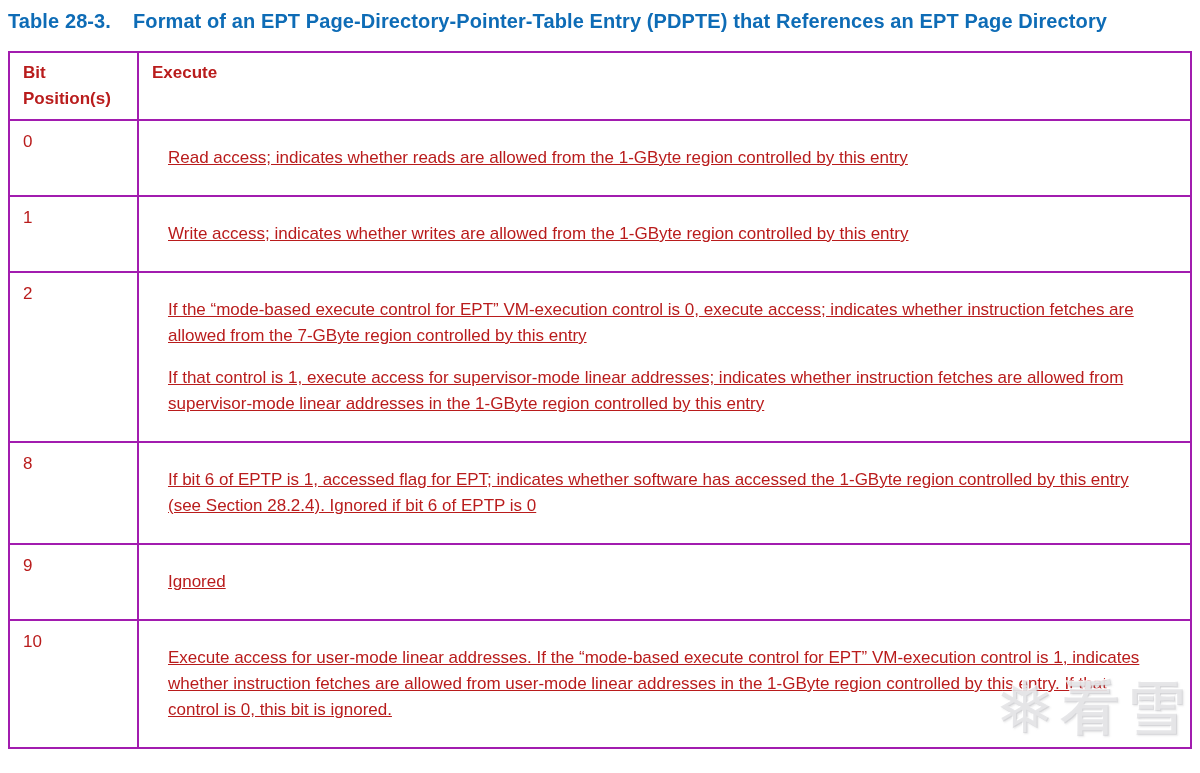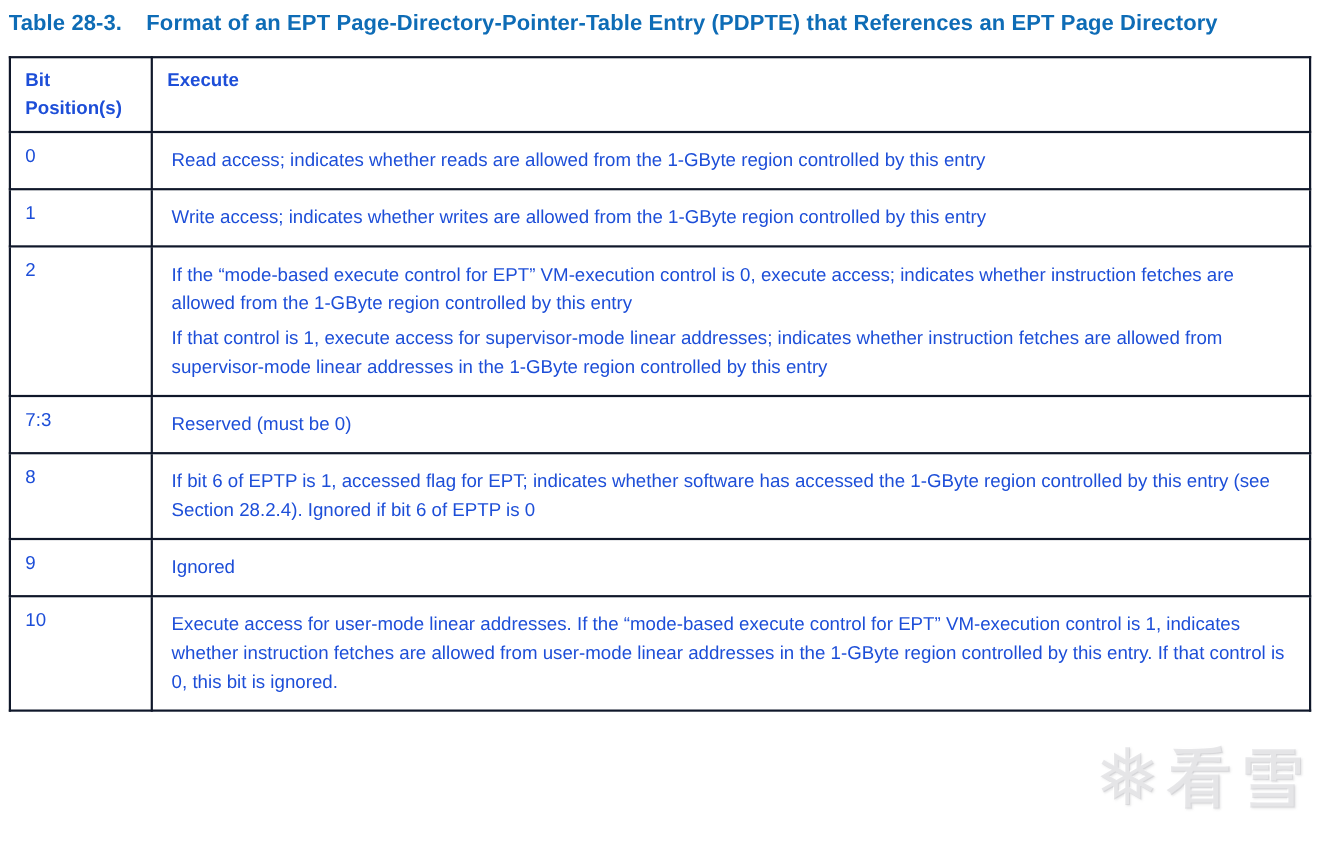--- a/index.html
+++ b/index.html
@@ -22,36 +22,36 @@
     margin-bottom: 16px;
     letter-spacing: 0.1px;
   }
   .caption .caption-label { margin-right: 22px; }
   table.fmt {
     border-collapse: collapse;
     width: 1184px;
     table-layout: fixed;
   }
   table.fmt th, table.fmt td {
-    border: 2px solid #0f172a;
+    border: 2px solid #a21caf;
     vertical-align: top;
-    color: #1d4ed8;
+    color: #b91c1c;
     font-size: 17px;
     line-height: 26px;
   }
   th.col-bit, td.bit { width: 129px; }
   table.fmt th {
     text-align: left;
     font-weight: bold;
     padding: 7px 10px 7px 13px;
     height: 65px;
   }
   table.fmt td { padding: 8px 14px 8px 13px; }
   td.contents { padding-left: 17px; padding-right: 20px; }
-  td.contents p { margin: 4px; }
+  td.contents p { margin: 16px; text-decoration: underline; }
   td.contents p + p { margin-top: 6px; }
   td.contents sup {
     font-size: 11px;
     line-height: 0;
     vertical-align: super;
   }
   .watermark {
     position: absolute;
     left: 995px; top: 668px;
     display: flex;
@@ -90,28 +90,22 @@
         </tr>
         <tr>
           <td class="bit">1</td>
           <td class="contents">
             <p>Write access; indicates whether writes are allowed from the 1-GByte region controlled by this entry</p>
           </td>
         </tr>
         <tr>
           <td class="bit">2</td>
           <td class="contents">
-            <p>If the “mode-based execute control for EPT” VM-execution control is 0, execute access; indicates whether instruction fetches are allowed from the 1-GByte region controlled by this entry</p>
+            <p>If the “mode-based execute control for EPT” VM-execution control is 0, execute access; indicates whether instruction fetches are allowed from the 7-GByte region controlled by this entry</p>
             <p>If that control is 1, execute access for supervisor-mode linear addresses; indicates whether instruction fetches are allowed from supervisor-mode linear addresses in the 1-GByte region controlled by this entry</p>
-          </td>
-        </tr>
-        <tr>
-          <td class="bit">7:3</td>
-          <td class="contents">
-            <p>Reserved (must be 0)</p>
           </td>
         </tr>
         <tr>
           <td class="bit">8</td>
           <td class="contents">
             <p>If bit 6 of EPTP is 1, accessed flag for EPT; indicates whether software has accessed the 1-GByte region controlled by this entry (see Section 28.2.4). Ignored if bit 6 of EPTP is 0</p>
           </td>
         </tr>
         <tr>
           <td class="bit">9</td>

